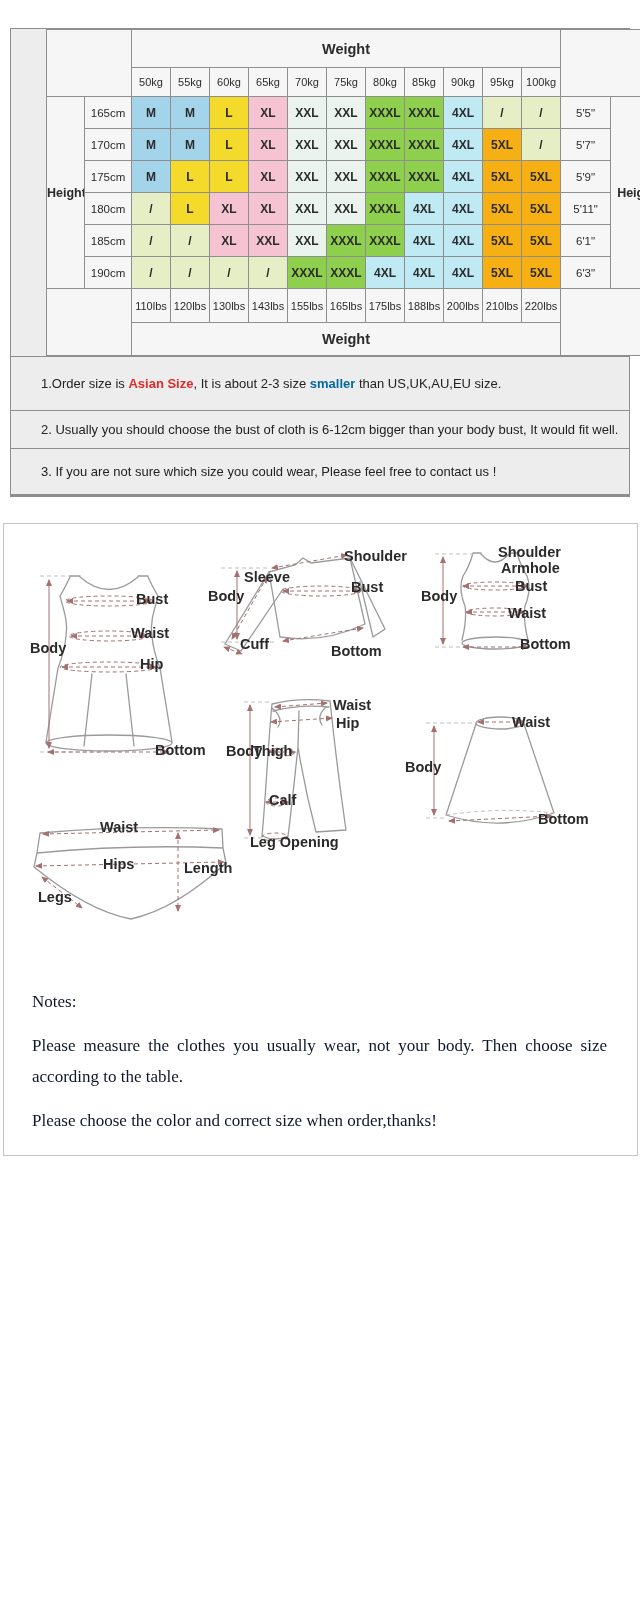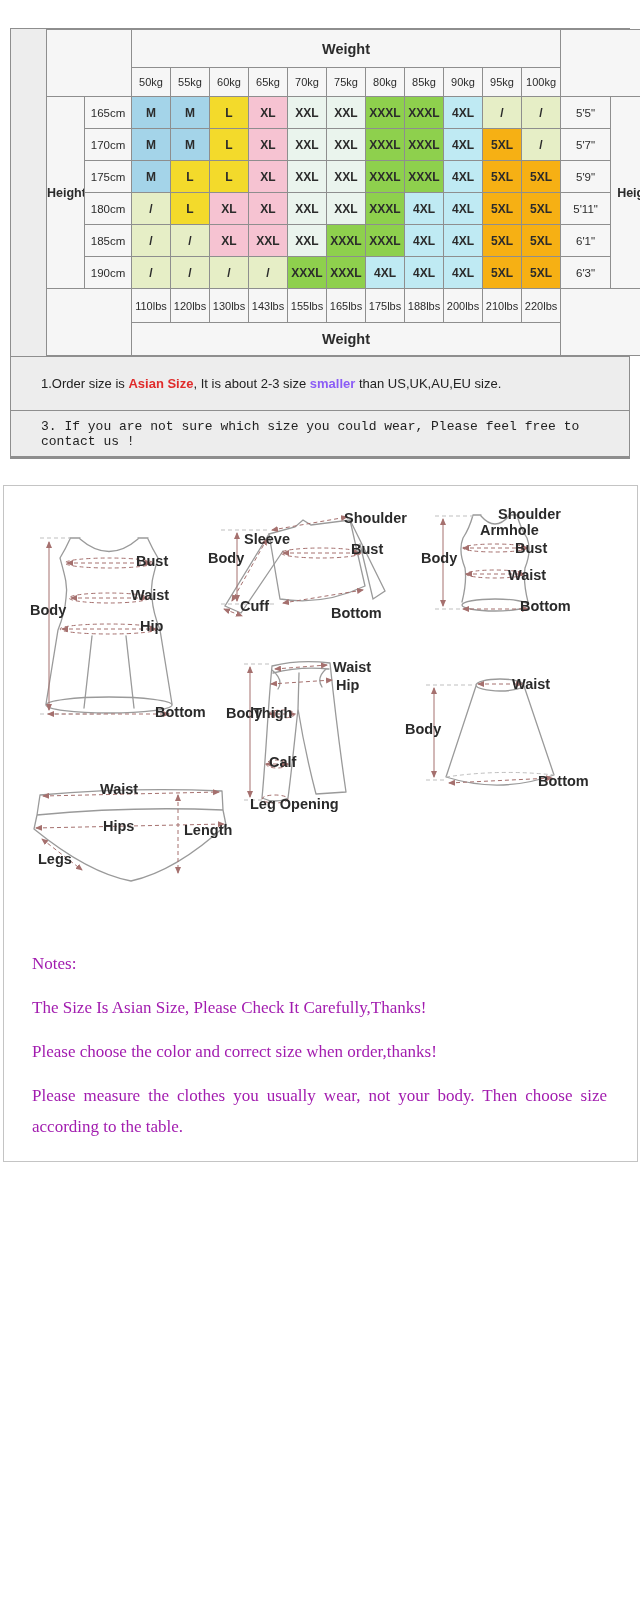--- a/index.html
+++ b/index.html
@@ -13,37 +13,37 @@
   table.size-table td{border:1px solid #8e8e8e;text-align:center;vertical-align:middle;
     padding:0;overflow:hidden;background:#f6f6f6;color:#2b2b2b;}
   td.hdr{font-weight:bold;font-size:14.5px;}
   td.kg{font-size:11px;}
   td.sz{font-size:12px;font-weight:bold;}
   td.cm,td.ft{font-size:11.5px;}
   td.hlab{font-weight:bold;font-size:12.5px;}
   .order-note{border-top:1px solid #8e8e8e;display:flex;align-items:center;
     padding-left:30px;font-size:13px;color:#222;background:#ededed;}
   .order-note .em-red{font-weight:bold;}
-  .n1{height:53px;} .n2{height:37px;} .n3{height:45px;font-family:Liberation Mono, monospace;}
+  .n1{height:53px;} .n2{height:37px;} .n3{height:45px;}
 
   
   .measure-box{margin:26px 2px 8px 3px;border:1px solid #c4c4c4;background:#ffffff;}
   .diagrams{position:relative;height:400px;margin-top:4px;overflow:hidden;}
   .diagrams svg{position:absolute;}
   .gar{stroke:#9a9a9a;stroke-width:1.3;fill:none;stroke-linecap:round;}
   .gu{stroke:#bfbfbf;stroke-width:1;stroke-dasharray:4 3;fill:none;}
   .mel{stroke:#a5706e;stroke-width:1;stroke-dasharray:4 3;fill:none;}
   .arr{stroke:#a5706e;stroke-width:1;fill:none;
        marker-start:url(#as);marker-end:url(#ae);}
   .arrd{stroke-dasharray:4 3;}
   .dlabel{position:absolute;font-size:14.5px;font-weight:bold;color:#2a2a2a;white-space:nowrap;}
 
   .notes{padding:58px 30px 6px 28px;}
   .notes p{font-family:"Liberation Serif",serif;font-size:17px;line-height:31px;
-    color:#a21caf;text-align:justify;margin:0 0 13px 0;}
+    color:#0f172a;text-align:justify;margin:0 0 13px 0;}
 </style>
 </head>
 <body>
 
 <section class="chart-box">
 
   <table class="size-table">
     <colgroup>
       <col style="width:38px">
         <col style="width:47px">
@@ -188,22 +188,25 @@
           <td class="blank" colspan="2" rowspan="2"></td>
         </tr>
         <tr style="height: 33px;">
           <td class="hdr" colspan="11">Weight</td>
         </tr>
       </tbody>
   </table>
 
   <div class="order-note n1">
     <span>
-      <span>1.Order size is </span><span class="em-red" style="color: rgb(224, 43, 43);">Asian Size</span><span>, It is about 2-3 size </span><span class="em-red" style="color: #8b5cf6;">smaller</span><span> than US,UK,AU,EU size.</span>
+      <span>1.Order size is </span><span class="em-red" style="color: rgb(224, 43, 43);">Asian Size</span><span>, It is about 2-3 size </span><span class="em-red" style="color: #0369a1;">smaller</span><span> than US,UK,AU,EU size.</span>
     </span>
+  </div>
+  <div class="order-note n2">
+    <span>2. Usually you should choose the bust of cloth is 6-12cm bigger than your body bust, It would fit well.</span>
   </div>
   <div class="order-note n3">
     <span>3. If you are not sure which size you could wear, Please feel free to contact us !</span>
   </div>
 </section>
 
 <section class="measure-box">
   <div class="diagrams">
 
     <svg style="left:30px;top:42px" width="150" height="195" viewBox="0 0 150 195">
@@ -301,21 +304,21 @@
     <span class="dlabel" style="left:151px;top:214px">Bottom</span>
 
     <span class="dlabel" style="left:340px;top:20px">Shoulder</span>
     <span class="dlabel" style="left:240px;top:41px">Sleeve</span>
     <span class="dlabel" style="left:204px;top:60px">Body</span>
     <span class="dlabel" style="left:347px;top:51px">Bust</span>
     <span class="dlabel" style="left:236px;top:108px">Cuff</span>
     <span class="dlabel" style="left:327px;top:115px">Bottom</span>
 
     <span class="dlabel" style="left:494px;top:16px">Shoulder</span>
-    <span class="dlabel" style="left:476px;top:32px">Armhole</span>
+    <span class="dlabel" style="left:497px;top:32px">Armhole</span>
     <span class="dlabel" style="left:417px;top:60px">Body</span>
     <span class="dlabel" style="left:511px;top:50px">Bust</span>
     <span class="dlabel" style="left:504px;top:77px">Waist</span>
     <span class="dlabel" style="left:516px;top:108px">Bottom</span>
 
     <span class="dlabel" style="left:329px;top:169px">Waist</span>
     <span class="dlabel" style="left:332px;top:187px">Hip</span>
     <span class="dlabel" style="left:222px;top:215px">Body</span>
     <span class="dlabel" style="left:249px;top:215px">Thigh</span>
     <span class="dlabel" style="left:265px;top:264px">Calf</span>
@@ -326,17 +329,16 @@
     <span class="dlabel" style="left:534px;top:283px">Bottom</span>
 
     <span class="dlabel" style="left:96px;top:291px">Waist</span>
     <span class="dlabel" style="left:99px;top:328px">Hips</span>
     <span class="dlabel" style="left:34px;top:361px">Legs</span>
     <span class="dlabel" style="left:180px;top:332px">Length</span>
   </div>
 
   <div class="notes">
     <p>Notes:</p>
-    <p>The Size Is Asian Size, Please Check It Carefully,Thanks!</p>
+    <p>Please measure the clothes you usually wear, not your body. Then choose size according to the table.</p>
     <p>Please choose the color and correct size when order,thanks!</p>
-    <p>Please measure the clothes you usually wear, not your body. Then choose size according to the table.</p>
   </div>
 </section>
 
 </body></html>

